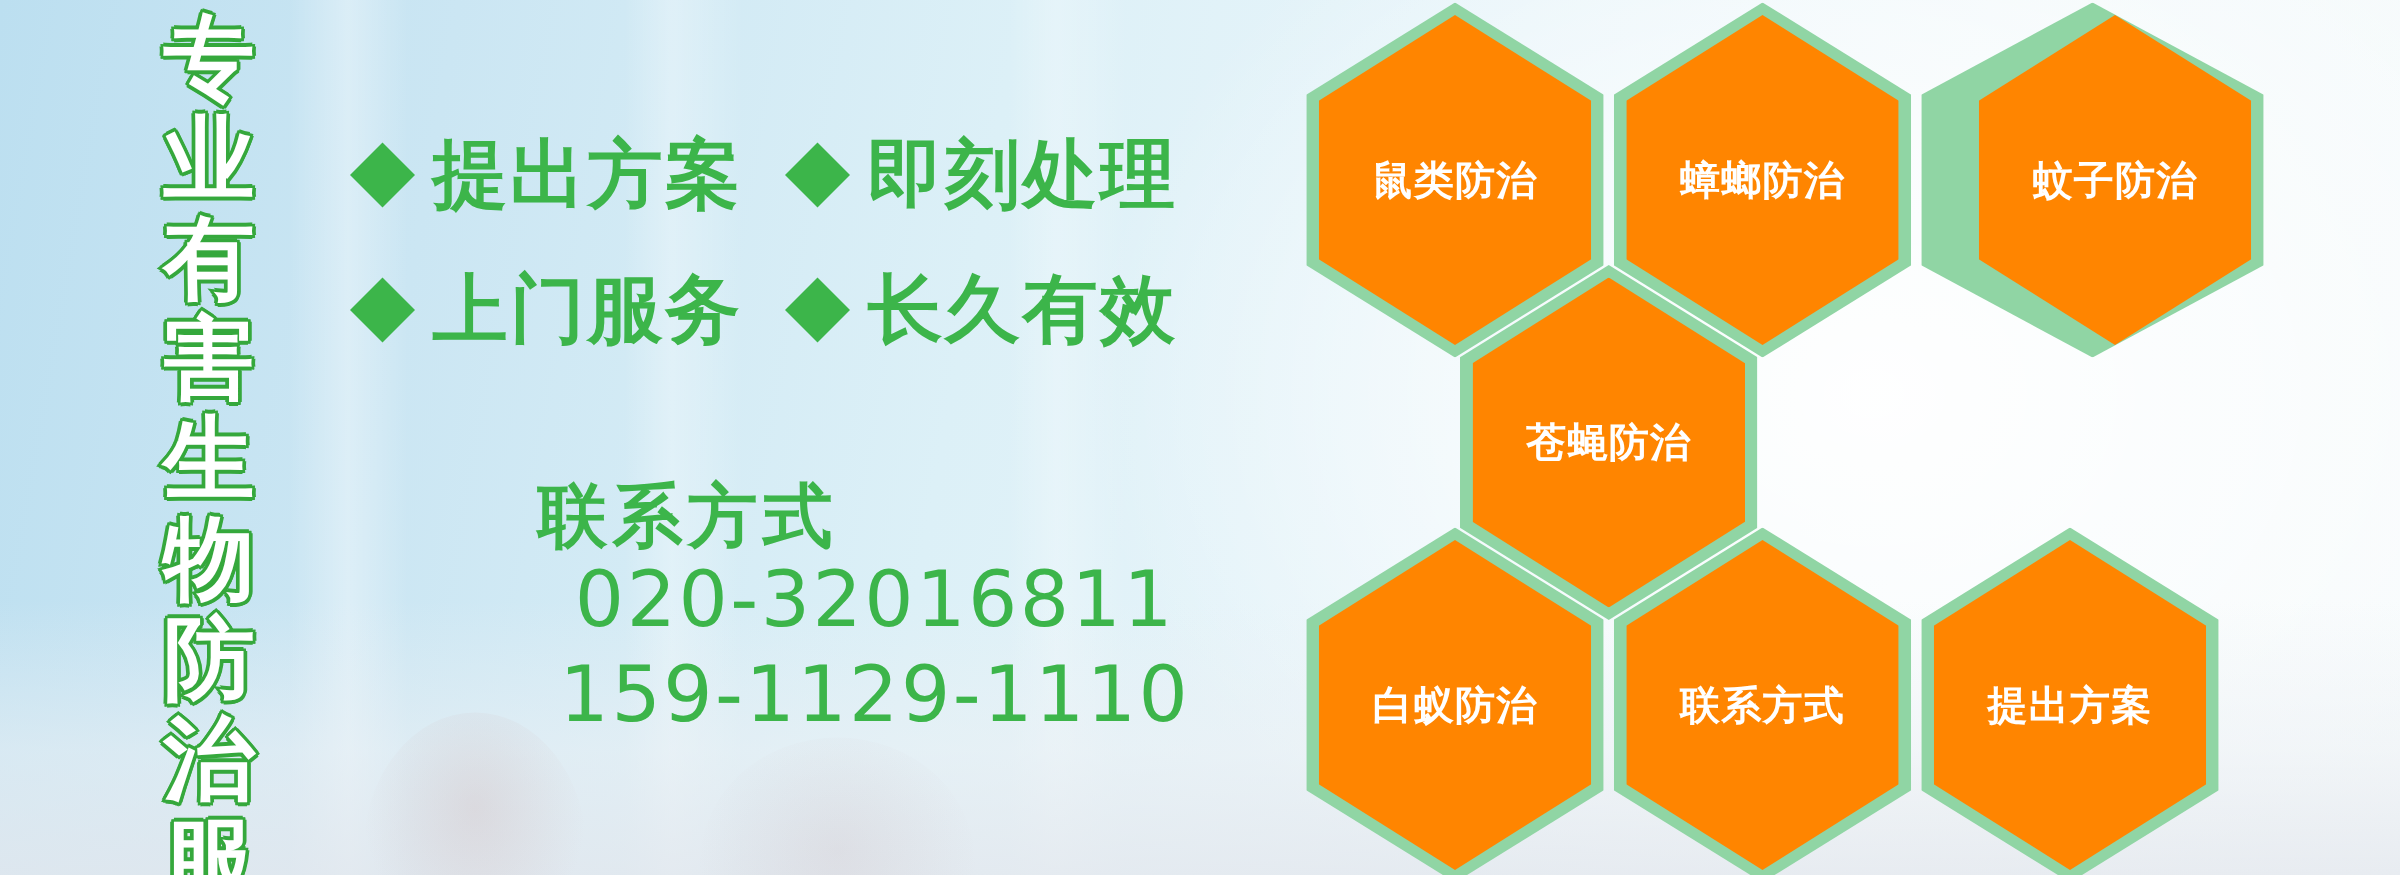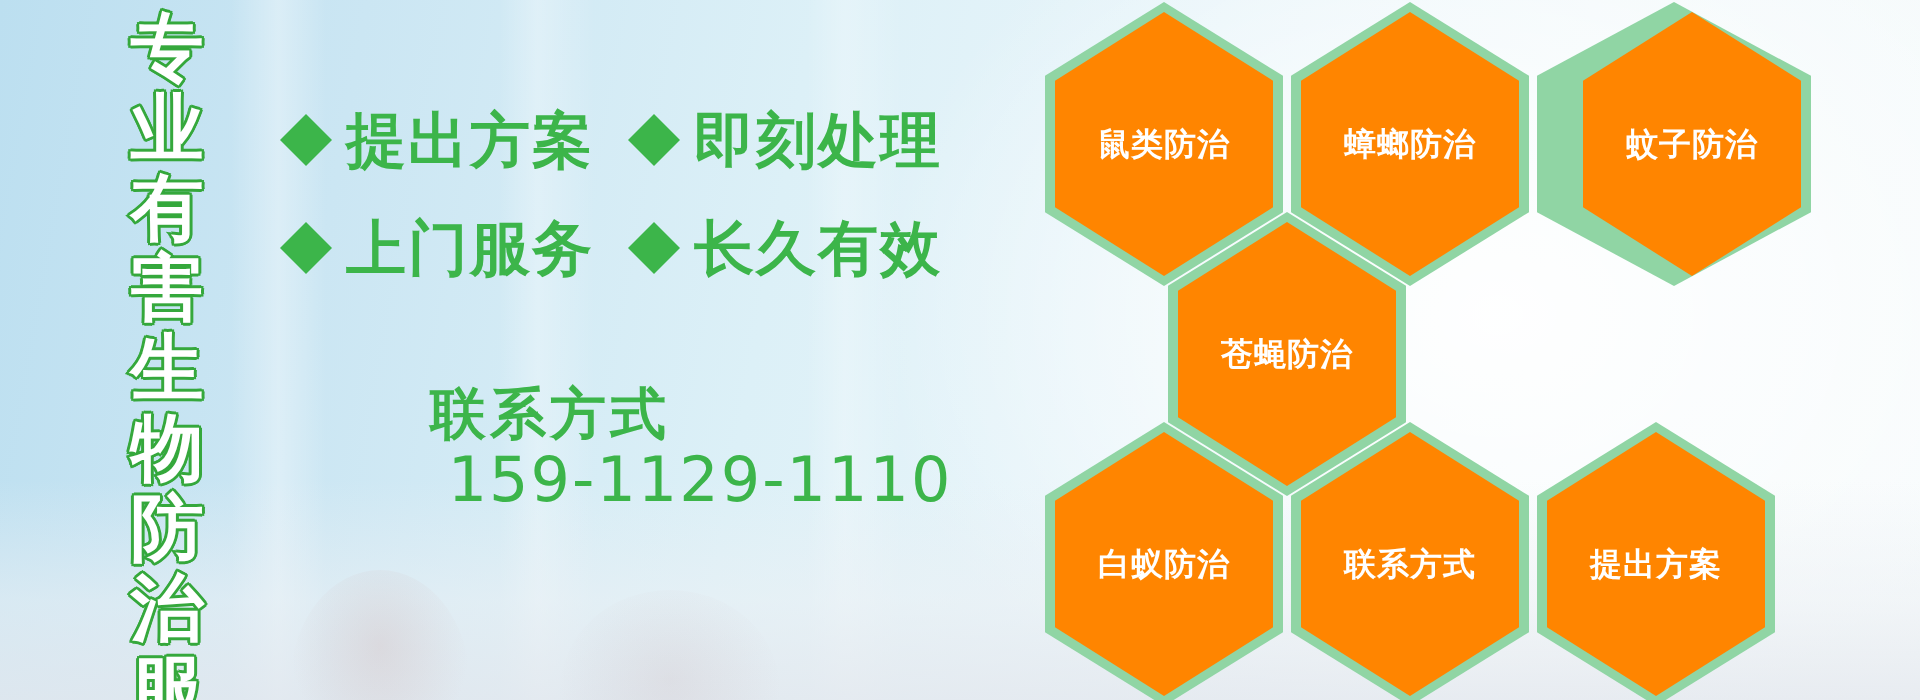--- a/index.html
+++ b/index.html
@@ -238,20 +238,21 @@
       <div class="feature-item">
         <span class="diamond"></span>
         <span class="feature-label">长久有效</span>
       </div>
     </div>
 
   </div>
 
   <div id="contact">
     <div id="contact-heading">联系方式</div>
+    <div class="phone">020-32016811</div>
     <div class="phone">159-1129-1110</div>
   </div>
 
   <div id="honeycomb">
 
     <div class="hex" style="left:0px;  top:8px;">
       <div class="hex-inner">
         <span class="hex-label">鼠类防治</span>
       </div>
     </div>

